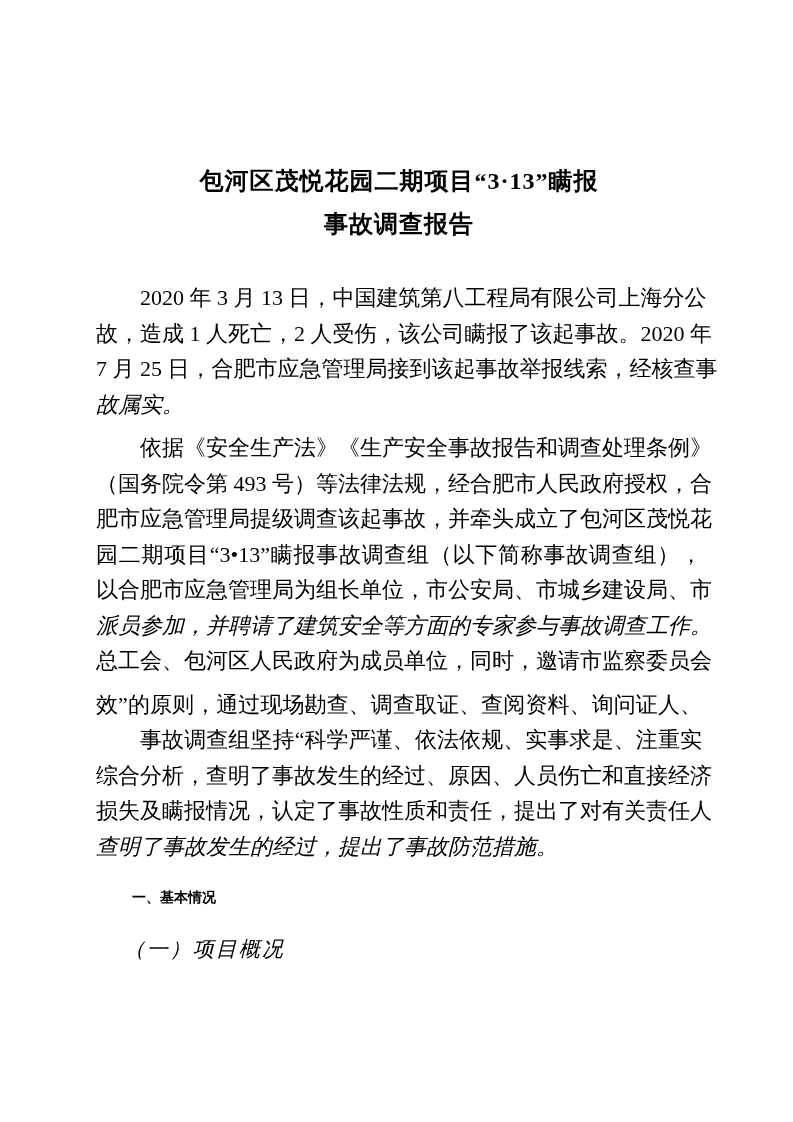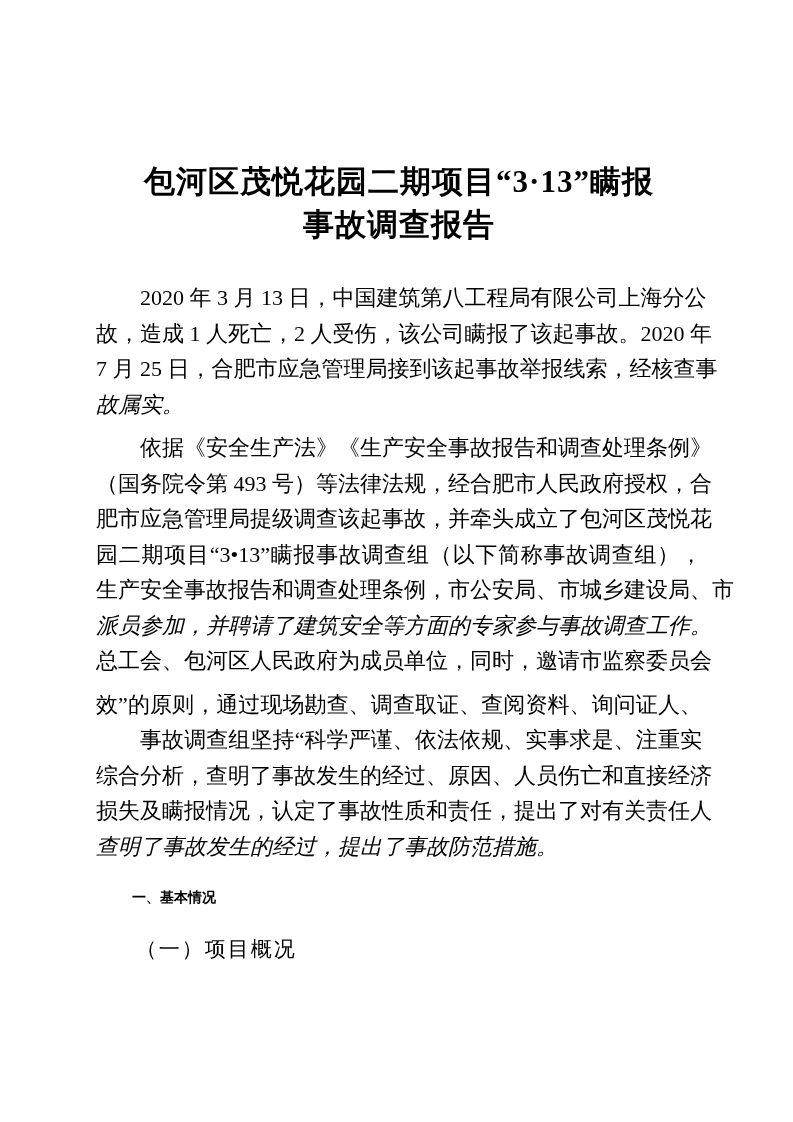--- a/index.html
+++ b/index.html
@@ -14,21 +14,21 @@
     margin: 0;
     background: #ffffff;
     color: #000000;
     box-sizing: border-box;
     padding: 160px 83px 0 88px;
     overflow: hidden;
     font-family: "Liberation Serif", "DejaVu Serif", serif;
   }
   .doc-title {
     text-align: center;
-    font-size: 31px;
+    font-size: 24px;
     font-weight: bold;
     line-height: 43px;
     letter-spacing: 1px;
     margin: 0 0 34px 0;
     font-family: "Liberation Serif", "DejaVu Serif", serif;
   }
   .doc-title .title-line {
     display: block;
   }
   .doc-body {
@@ -54,27 +54,28 @@
   }
   .section-heading {
     margin: 16px;
     font-size: 14px;
     line-height: 35.5px;
     font-weight: bold;
     text-indent: 2em;
     font-family: "Liberation Sans", "DejaVu Sans", sans-serif;
   }
   .subsection-heading {
-    margin: 12px;
+    margin: 0;
     font-size: 21px;
     line-height: 35.5px;
     font-weight: normal;
     text-indent: 1.7em;
     letter-spacing: 2px;
     font-family: "Liberation Serif", "DejaVu Serif", serif;
+    font-style: italic;
   }
 </style>
 </head>
 <body>
 
 <div class="page">
 
   <h1 class="doc-title">
     <span class="title-line">包河区茂悦花园二期项目“3·13”瞒报</span>
     <span class="title-line">事故调查报告</span>
@@ -87,21 +88,21 @@
       <span class="line">故，造成 1 人死亡，2 人受伤，该公司瞒报了该起事故。2020 年</span>
       <span class="line">7 月 25 日，合肥市应急管理局接到该起事故举报线索，经核查事</span>
       <span class="line end">故属实。</span>
     </p>
 
     <p class="para">
       <span class="line indent">依据《安全生产法》《生产安全事故报告和调查处理条例》</span>
       <span class="line">（国务院令第 493 号）等法律法规，经合肥市人民政府授权，合</span>
       <span class="line">肥市应急管理局提级调查该起事故，并牵头成立了包河区茂悦花</span>
       <span class="line">园二期项目“3•13”瞒报事故调查组（以下简称事故调查组），</span>
-      <span class="line">生产安全事故报告和调查处理条例，市公安局、市城乡建设局、市</span>
+      <span class="line">以合肥市应急管理局为组长单位，市公安局、市城乡建设局、市</span>
       <span class="line end">派员参加，并聘请了建筑安全等方面的专家参与事故调查工作。</span>
       <span class="line">总工会、包河区人民政府为成员单位，同时，邀请市监察委员会</span>
     </p>
 
     <p class="para">
       <span class="line">效”的原则，通过现场勘查、调查取证、查阅资料、询问证人、</span>
       <span class="line indent">事故调查组坚持“科学严谨、依法依规、实事求是、注重实</span>
       <span class="line">综合分析，查明了事故发生的经过、原因、人员伤亡和直接经济</span>
       <span class="line">损失及瞒报情况，认定了事故性质和责任，提出了对有关责任人</span>
       <span class="line end">查明了事故发生的经过，提出了事故防范措施。</span>

